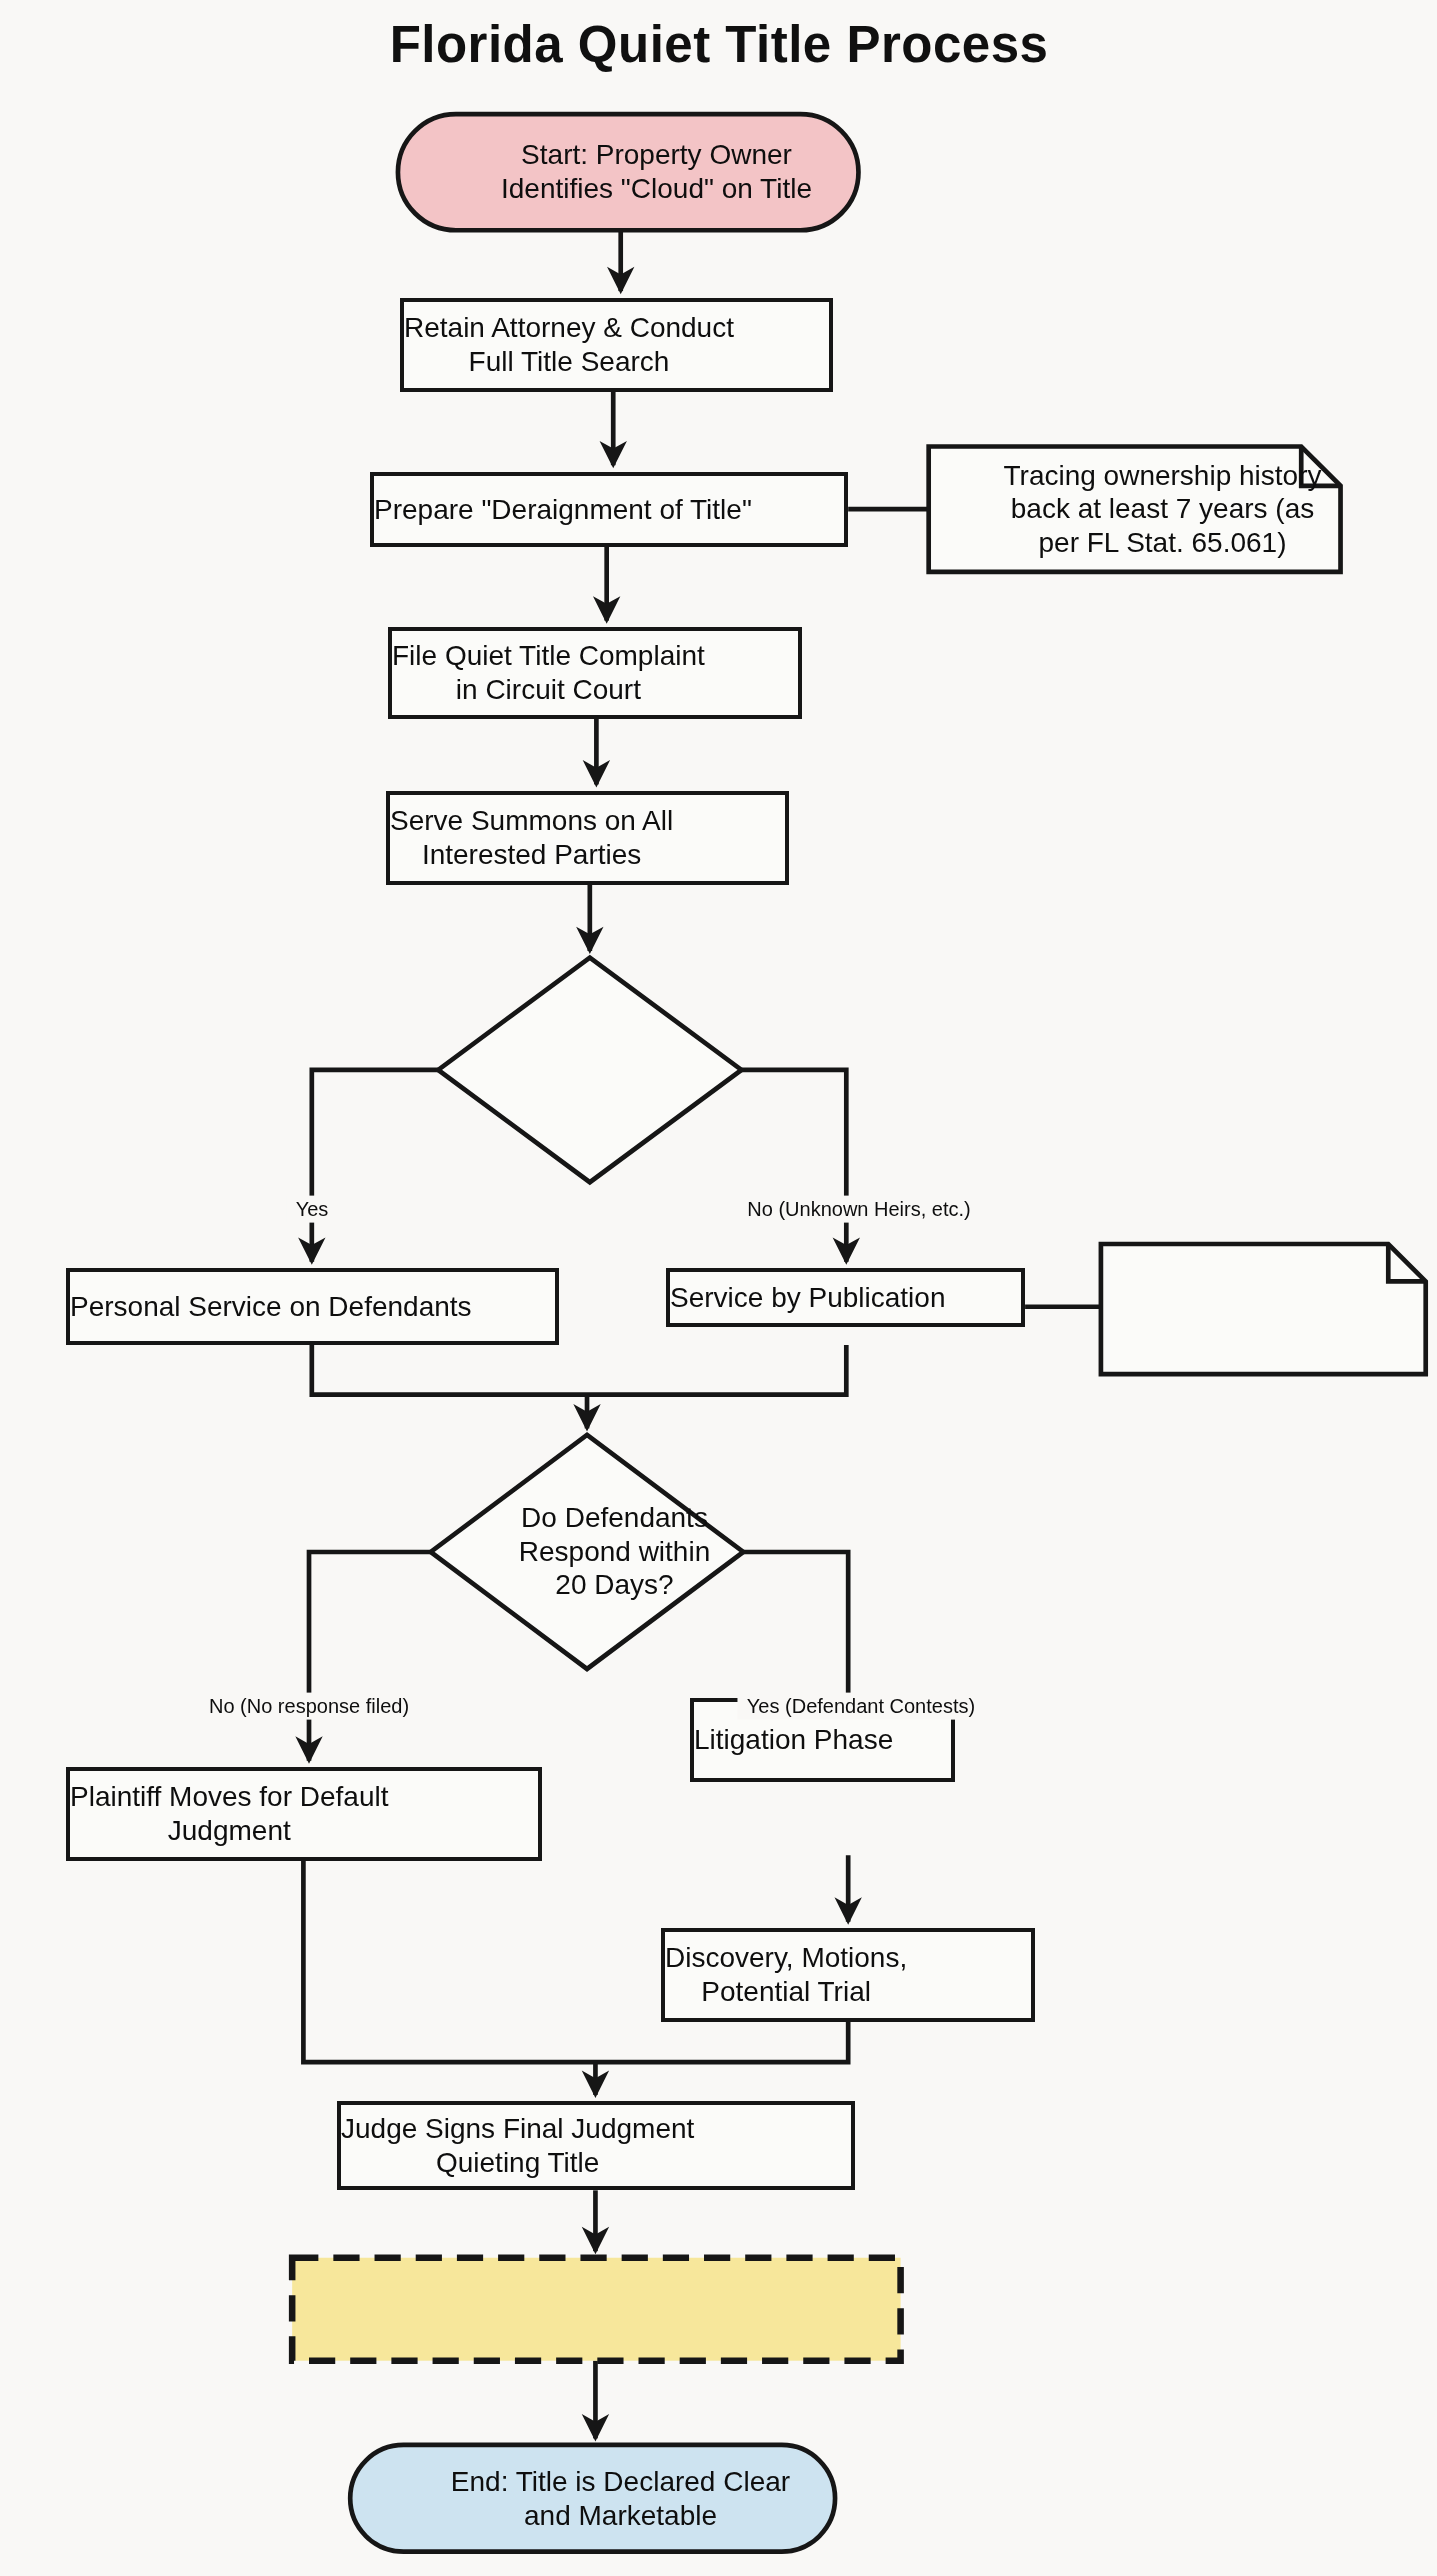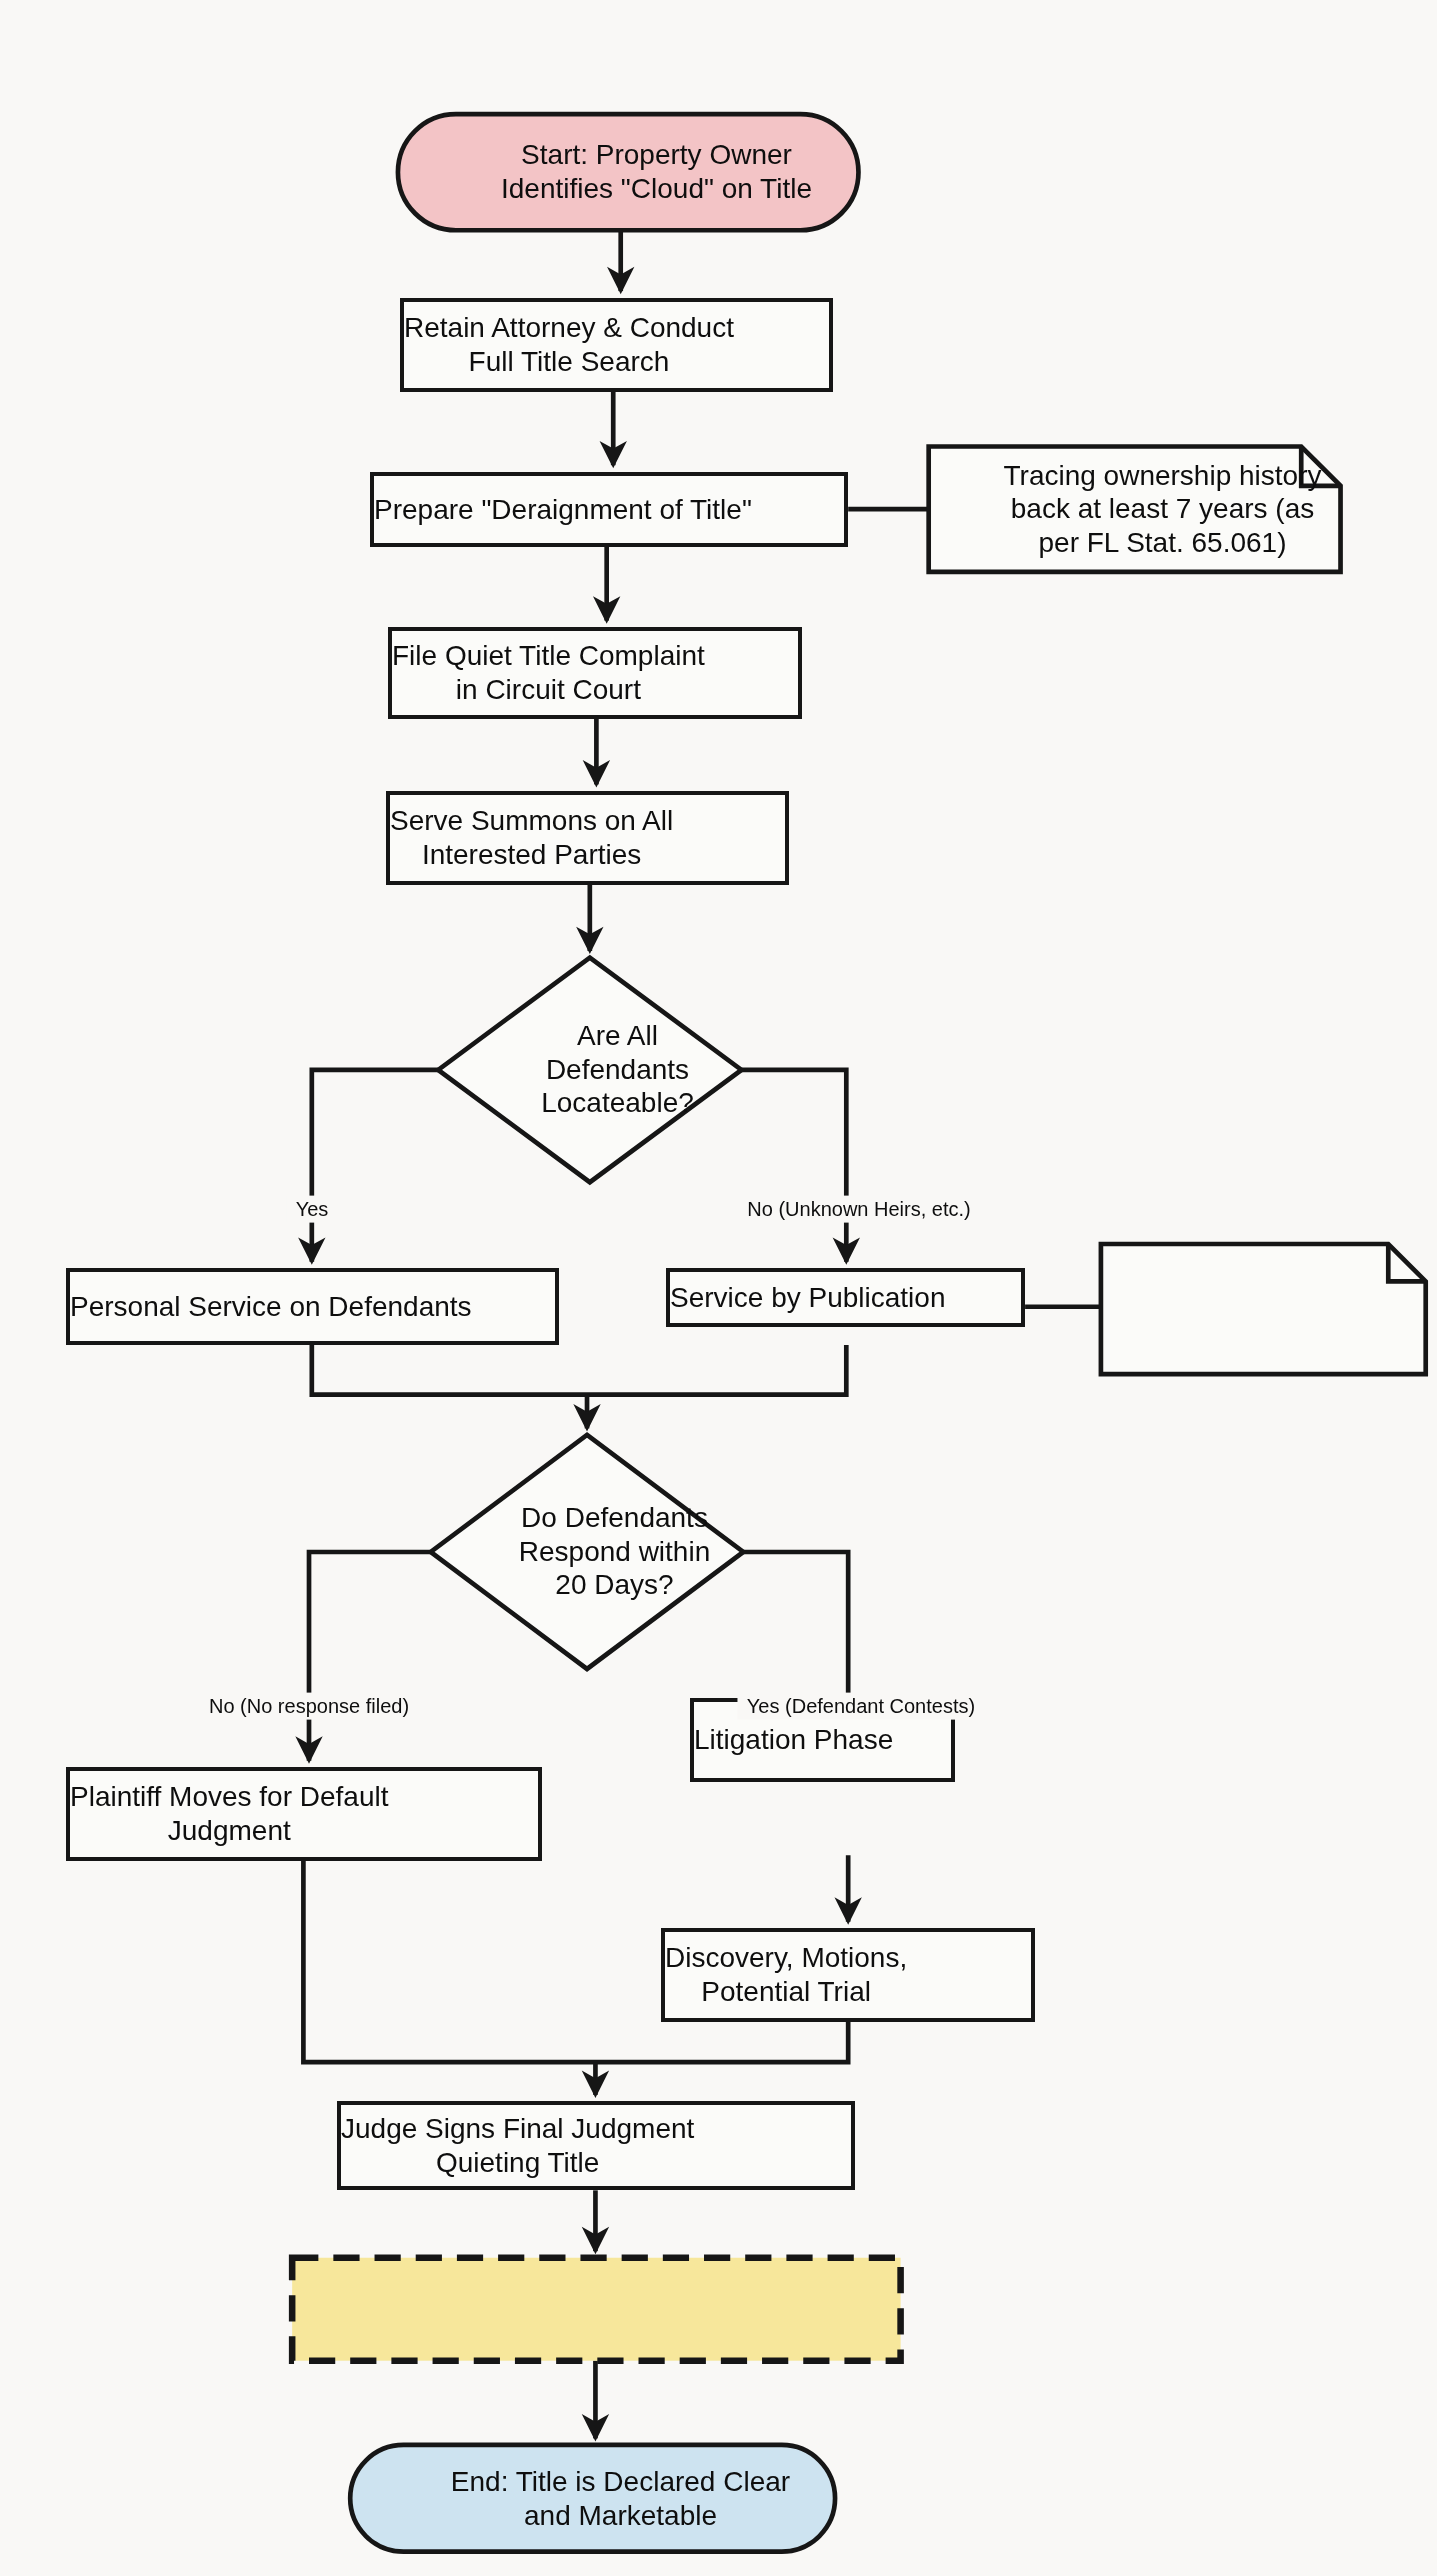--- a/index.html
+++ b/index.html
@@ -68,20 +68,21 @@
     <polygon points="627,1533 794,1658 627,1783 460,1658" fill="#fbfbf9" stroke="#161616" stroke-width="5"></polygon>
 
     <path d="M992,477 H1390 L1432,519 V611 H992 Z" fill="#fbfbf9" stroke="#161616" stroke-width="5"></path>
     <path d="M1390,477 V519 H1432" fill="none" stroke="#161616" stroke-width="5"></path>
     <path d="M1176,1329 H1483 L1523,1369 V1468 H1176 Z" fill="#fbfbf9" stroke="#161616" stroke-width="5"></path>
     <path d="M1483,1329 V1369 H1523" fill="none" stroke="#161616" stroke-width="5"></path>
 
     <rect x="312" y="2412" width="650" height="110" stroke="#161616" stroke-width="7" stroke-dasharray="28 16" fill="#f7e79b"></rect>
   </svg>
 
+  <div class="title">Florida Quiet Title Process</div>
 
   <div class="txt" style="left:398px;top:114px;width:461px;height:116px">
     <div>
         <span class="ln">Start: Property Owner</span>
         <span class="ln">Identifies "Cloud" on Title</span>
       </div>
   </div>
   <div class="txt" style="left:350px;top:2445px;width:485px;height:107px">
     <div>
         <span class="ln">End: Title is Declared Clear</span>
@@ -139,27 +140,20 @@
         <span class="ln">Potential Trial</span>
       </div>
   </div>
   <div class="box" style="left:337px;top:2101px;width:518px;height:89px">
     <div>
         <span class="ln">Judge Signs Final Judgment</span>
         <span class="ln">Quieting Title</span>
       </div>
   </div>
 
-  <div class="txt" style="left:477px;top:976px;width:225px;height:187px">
-    <div>
-        <span class="ln">Are All</span>
-        <span class="ln">Defendants</span>
-        <span class="ln">Locateable?</span>
-      </div>
-  </div>
   <div class="txt" style="left:479px;top:1458px;width:215px;height:187px">
     <div>
         <span class="ln">Do Defendants</span>
         <span class="ln">Respond within</span>
         <span class="ln">20 Days?</span>
       </div>
   </div>
 
   <div class="txt" style="left:936px;top:452px;width:397px;height:114px">
     <div>

